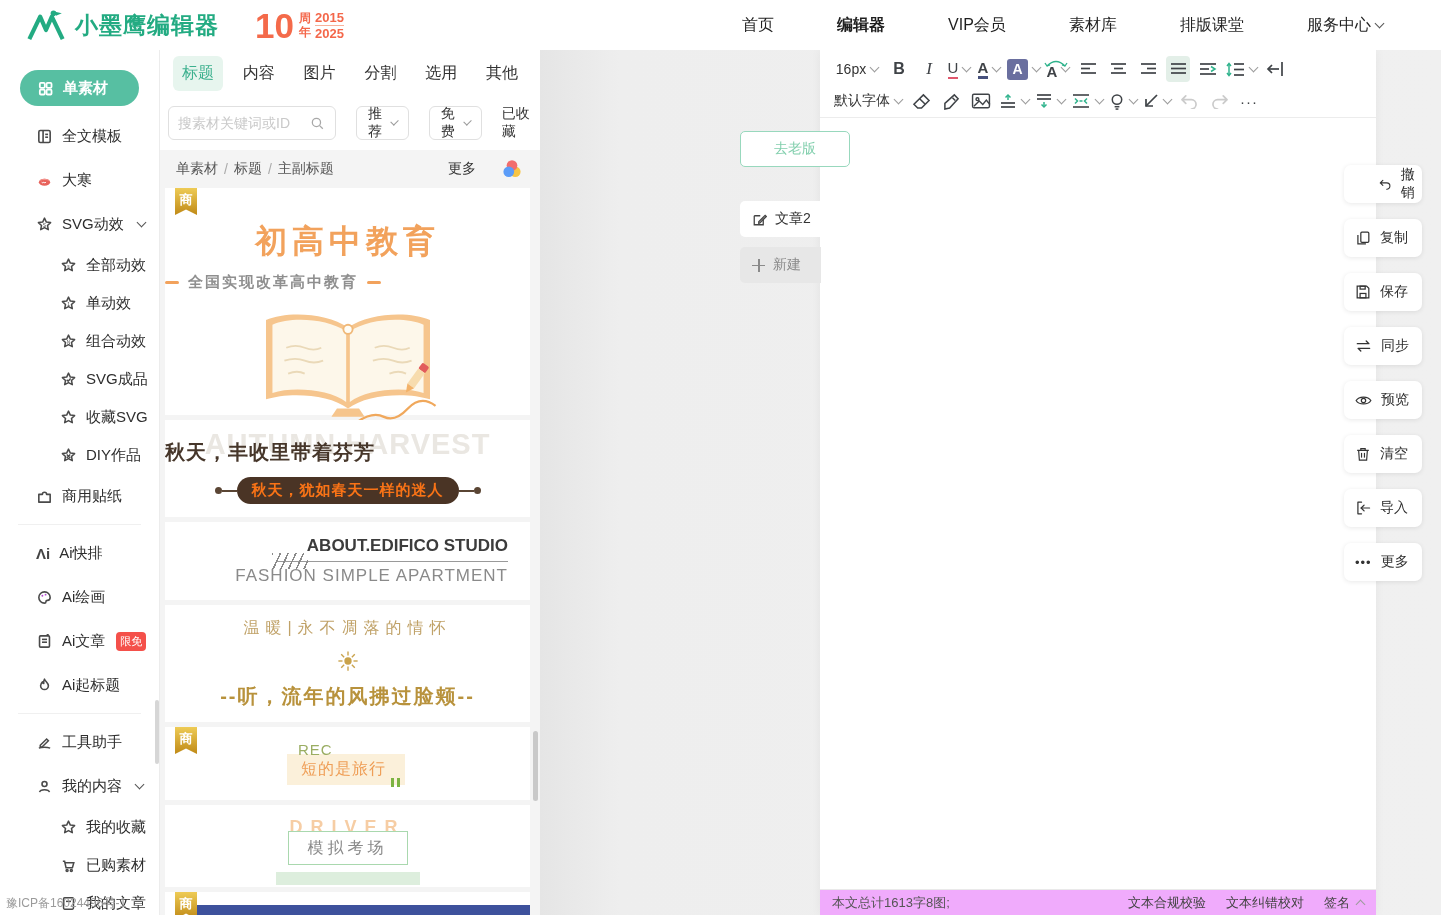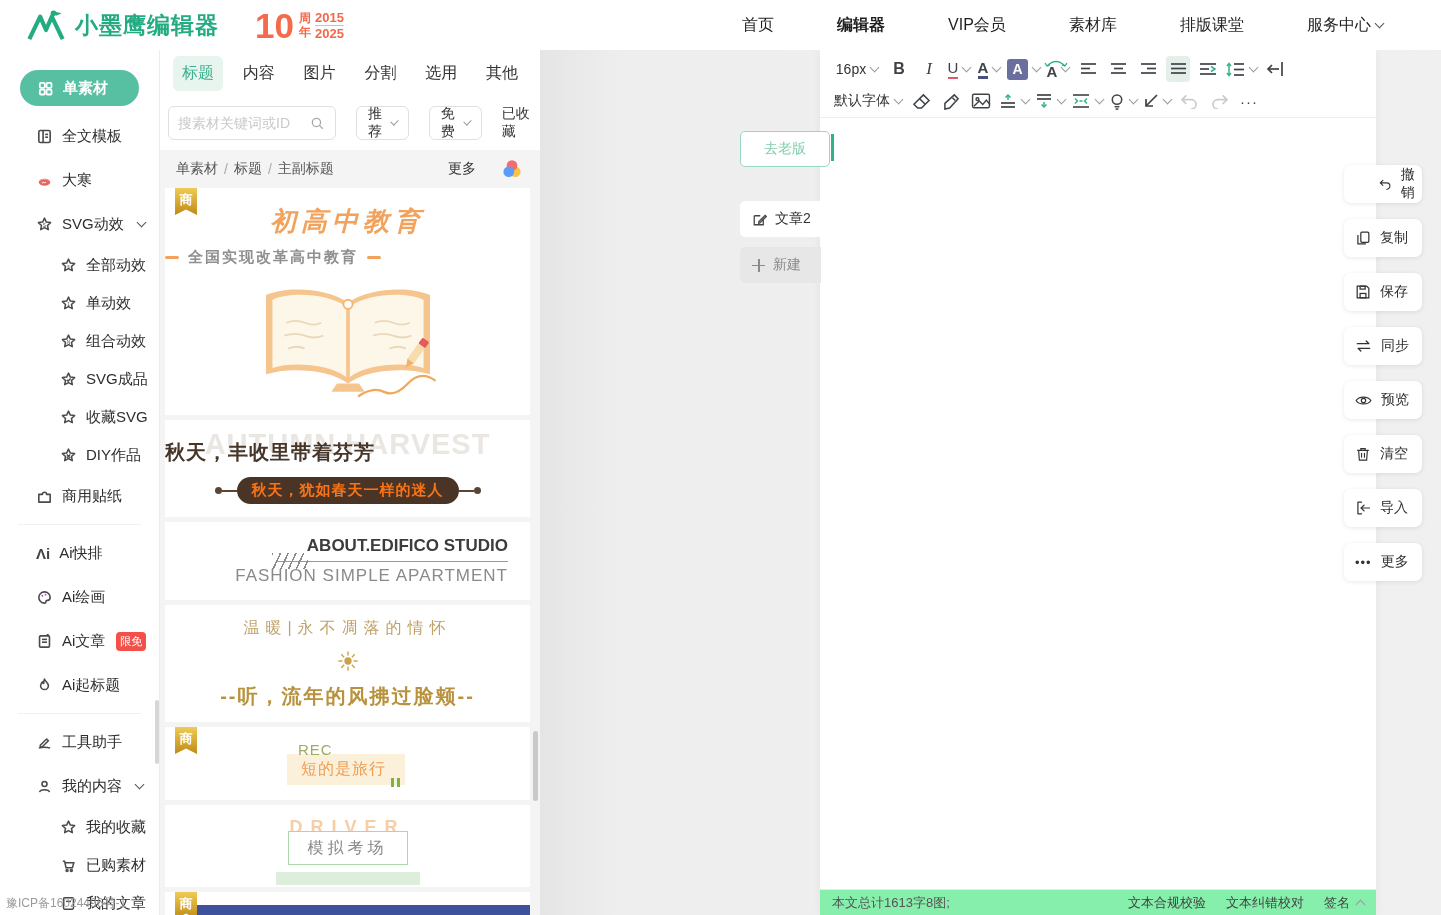--- a/index.html
+++ b/index.html
@@ -44,21 +44,21 @@
 .search-box input::placeholder{color:#c9c9c9;}
 .filter-btn{height:34px;border:1px solid #e0e0e0;border-radius:6px;display:flex;align-items:center;padding:0 11px;font-size:14px;color:#333;background:#fff;cursor:pointer;}
 .fav-link{font-size:14px;color:#333;cursor:pointer;}
 .crumbrow{position:absolute;top:100px;left:0;right:0;height:38px;display:flex;align-items:center;padding:0 16px;font-size:14px;color:#555;background:#f4f4f4;}
 .crumb-sep{color:#aaa;margin:0 6px;}
 .crumb-more{margin-left:auto;color:#333;cursor:pointer;}
 .cards{position:absolute;top:138px;left:0;right:0;bottom:0;display:flex;flex-direction:column;gap:5px;padding:0 10px 0 5px;overflow:hidden;}
 .card{background:#fff;position:relative;flex:none;cursor:pointer;}
 .ribbon{position:absolute;top:0;left:10px;width:22px;height:27px;background:linear-gradient(180deg,#eecb55,#c08a17);color:#fff;font-size:13px;font-weight:bold;text-align:center;padding-top:3px;clip-path:polygon(0 0,100% 0,100% 100%,50% 80%,0 100%);z-index:3;}
 
-.edu-title{margin-top:16px;text-align:center;font-size:26px;font-weight:bold;color:#f2a25c;letter-spacing:5px;font-style:italic;}
+.edu-title{margin-top:32px;text-align:center;font-size:32px;font-weight:bold;color:#f2a25c;letter-spacing:5px;}
 .edu-sub{display:flex;align-items:center;justify-content:flex-start;gap:9px;margin-top:9px;}
 .edu-dash{width:14px;height:3px;background:#f2a25c;border-radius:2px;}
 .edu-sub-text{font-size:15px;color:#8f8f8f;font-weight:bold;letter-spacing:2px;}
 .edu-art{display:flex;justify-content:center;margin-top:6px;}
 
 .autumn-bg{position:absolute;top:8px;left:0;width:100%;text-align:center;font-size:29px;font-weight:bold;color:#eae7e2;letter-spacing:1px;white-space:nowrap;overflow:hidden;}
 .autumn-title{position:relative;margin-top:19px;text-align:left;font-size:20px;font-weight:bold;color:#46362a;letter-spacing:1px;z-index:2;}
 .autumn-pillrow{position:relative;display:flex;align-items:center;justify-content:center;margin-top:11px;z-index:2;}
 .side-dot{width:7px;height:7px;border-radius:50%;background:#5a4534;}
 .side-line{width:15px;height:2px;background:#5a4534;}
@@ -98,25 +98,25 @@
 .g-bold{font-weight:bold;font-size:16px;}
 .g-italic{font-style:italic;font-family:"Liberation Serif",serif;font-size:17px;}
 .g-uline{border-bottom:2.5px solid #e0566c;line-height:1.15;font-size:15px;}
 .g-acolor{border-bottom:3px solid #47517c;line-height:1.15;font-size:15px;font-weight:bold;}
 .g-abg{background:#6a6f9f;color:#fff;width:21px;height:21px;border-radius:3px;font-size:14px;font-weight:bold;display:flex;align-items:center;justify-content:center;}
 .g-aeff{position:relative;font-size:15px;font-weight:bold;padding-top:4px;}
 .g-aeff svg{position:absolute;top:-3px;left:-4px;}
 .more-dots{font-size:15px;letter-spacing:1px;color:#3f4347;}
 .editor-content{position:absolute;top:68px;left:0;right:0;bottom:26px;background:#fff;}
 .caret{position:absolute;left:11px;top:66px;width:3px;height:27px;background:#2fb38c;}
-.statusbar{position:absolute;left:0;right:0;bottom:0;height:26px;background:#86efac;border-top:1px solid #e9e9e9;display:flex;align-items:center;font-size:13px;color:#555;padding:0 12px;}
+.statusbar{position:absolute;left:0;right:0;bottom:0;height:26px;background:#f0abfc;border-top:1px solid #e9e9e9;display:flex;align-items:center;font-size:13px;color:#555;padding:0 12px;}
 .status-links{margin-left:auto;display:flex;align-items:center;gap:20px;color:#444;}
 .status-links span{cursor:pointer;display:flex;align-items:center;}
 
-.btn-old{position:absolute;left:740px;top:131px;width:90px;height:36px;background:#fff;border:1px solid #98d8bd;border-radius:5px;color:#82cfad;font-size:14px;display:flex;align-items:center;justify-content:center;z-index:25;cursor:pointer;}
+.btn-old{position:absolute;left:740px;top:131px;width:110px;height:36px;background:#fff;border:1px solid #98d8bd;border-radius:5px;color:#82cfad;font-size:14px;display:flex;align-items:center;justify-content:center;z-index:25;cursor:pointer;}
 .tab-article{position:absolute;left:740px;top:201px;width:81px;height:36px;background:#fff;border-radius:5px 0 0 5px;display:flex;align-items:center;gap:8px;padding-left:12px;font-size:14px;color:#333;z-index:25;cursor:pointer;}
 .btn-new{position:absolute;left:740px;top:247px;width:81px;height:36px;background:#e7e7e7;border-radius:5px 0 0 5px;display:flex;align-items:center;gap:8px;padding-left:12px;font-size:14px;color:#8a8a8a;z-index:25;cursor:pointer;}
 .plus-ic{position:relative;width:13px;height:13px;}
 .plus-ic:before,.plus-ic:after{content:"";position:absolute;background:#8a8a8a;}
 .plus-ic:before{left:6px;top:0;width:1.6px;height:13px;}
 .plus-ic:after{top:6px;left:0;height:1.6px;width:13px;}
 
 .rail-btn{position:absolute;left:1344px;width:78px;height:38px;background:#fff;border-radius:7px;box-shadow:0 1px 5px rgba(0,0,0,0.09);display:flex;align-items:center;padding-left:11px;gap:9px;font-size:14px;color:#2e2e2e;z-index:15;cursor:pointer;}
 </style>
 </head>

